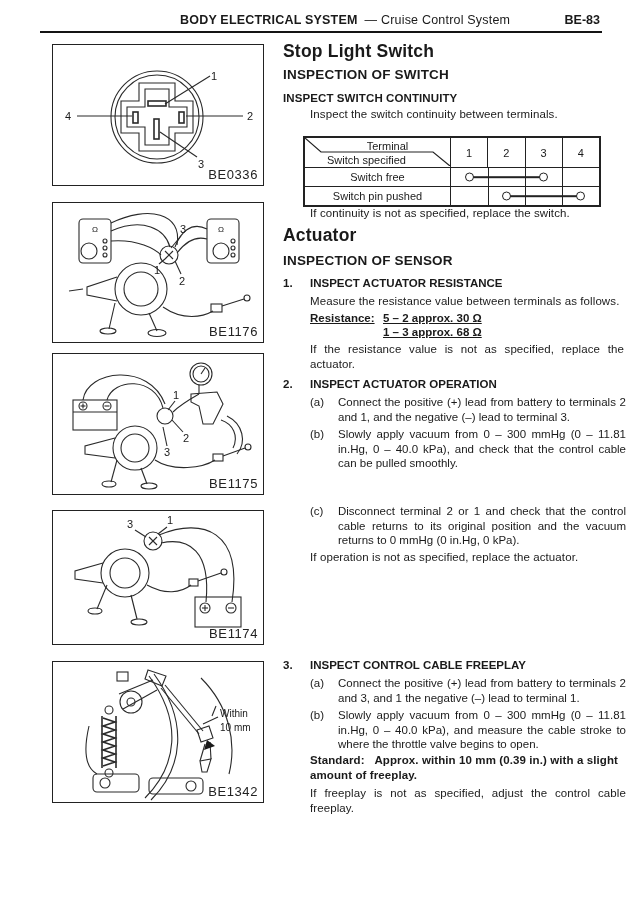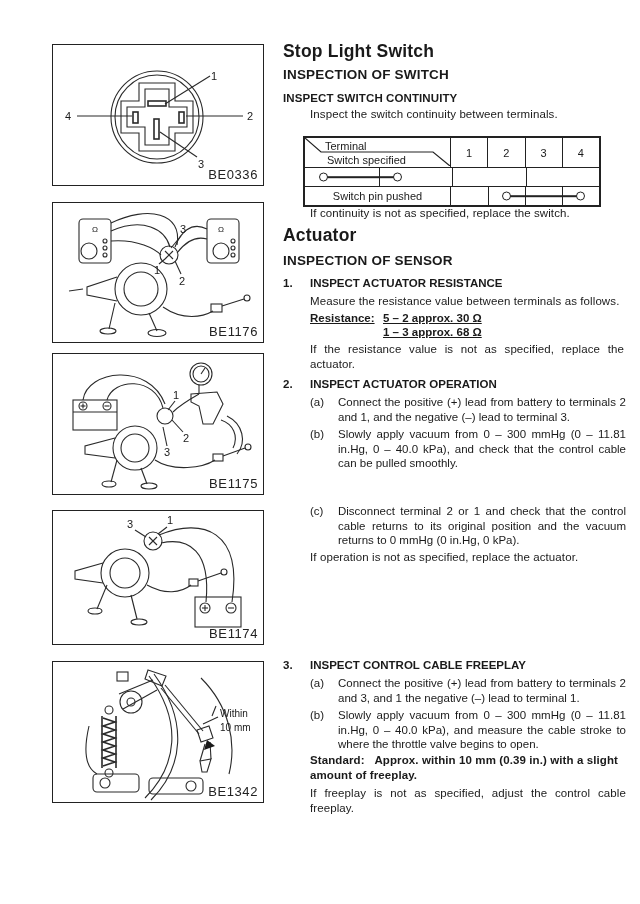--- a/index.html
+++ b/index.html
@@ -29,21 +29,21 @@
   .step-num{width:27px;}
   .item{display:flex;font-size:11.5px;line-height:14.5px;}
   .item-label{width:28px;flex:none;}
   .item-text{flex:1;text-align:justify;}
   .spec-row{display:flex;font-size:11.5px;line-height:14px;font-weight:bold;text-decoration:underline;}
   .spec-label{width:73px;flex:none;}
   
   .spec-table{position:absolute;left:303px;top:136px;width:298px;border:2px solid #222;box-sizing:border-box;font-size:11px;background:#fff;}
   .st-header{display:flex;height:29px;border-bottom:1.4px solid #222;}
   .st-corner{width:146px;position:relative;border-right:1.4px solid #222;box-sizing:border-box;flex:none;}
-  .corner-top{position:absolute;left:20px;right:0;top:1.5px;text-align:left;}
+  .corner-top{position:absolute;left:20px;right:0;top:1.5px;text-align:center;}
   .corner-bottom{position:absolute;left:22px;bottom:1.5px;}
   .st-cols{flex:1;display:flex;}
   .st-col{flex:1;display:flex;align-items:center;justify-content:center;border-right:1.4px solid #222;}
   .st-col:last-child{border-right:none;}
   .st-row{display:flex;height:18px;border-bottom:1.4px solid #222;}
   .st-row:last-child{border-bottom:none;}
   .st-label{width:146px;flex:none;display:flex;align-items:center;justify-content:center;border-right:1.4px solid #222;box-sizing:border-box;}
   .st-strip{flex:1;position:relative;}
   .st-sep{position:absolute;top:0;bottom:0;width:1.4px;background:#222;}
   .cont-line{position:absolute;top:50%;height:1.6px;background:#222;transform:translateY(-50%);}
@@ -52,20 +52,26 @@
   svg .lnb{stroke:#2a2a2a;stroke-width:1.6;fill:none;}
   svg .callout{font-size:11px;fill:#1a1a1a;font-family:"Liberation Sans",sans-serif;}
   svg .small-sym{font-size:8px;fill:#1a1a1a;font-family:"Liberation Sans",sans-serif;}
   svg .figlabel{font-size:10px;fill:#1a1a1a;font-family:"Liberation Sans",sans-serif;}
 </style>
 </head>
 <body>
 
 <div class="page">
 
+  <div class="page-header">
+    <div class="header-title">
+      <span class="b">BODY ELECTRICAL SYSTEM</span><span class="ht-sub">— Cruise Control System</span>
+    </div>
+    <div class="page-code">BE-83</div>
+  </div>
 
   <div class="figbox" style="top:44px;height:142px;">
     <svg viewBox="0 0 212 142" width="212" height="142">
       <circle class="ln" cx="104" cy="72" r="46"></circle>
       <circle class="ln" cx="104" cy="72" r="42"></circle>
       <path class="ln" d="M86,38 H122 V56 H140 V88 H122 V106 H86 V88 H68 V56 H86 Z"></path>
       <path class="ln" d="M92,44 H116 V62 H134 V82 H116 V100 H92 V82 H74 V62 H92 Z"></path>
       <rect class="lnb" x="95" y="56" width="18" height="5"></rect>
       <rect class="lnb" x="80" y="67" width="5" height="11"></rect>
       <rect class="lnb" x="126" y="67" width="5" height="11"></rect>
@@ -250,20 +256,21 @@
         <div class="corner-bottom">Switch specified</div>
       </div>
       <div class="st-cols">
         <div class="st-col">1</div>
         <div class="st-col">2</div>
         <div class="st-col">3</div>
         <div class="st-col">4</div>
       </div>
     </div>
     <div class="st-row">
+      <div class="st-label">Switch free</div>
       <div class="st-strip cont">
         <div class="st-sep" style="left:25%;"></div>
           <div class="st-sep" style="left:50%;"></div>
           <div class="st-sep" style="left:75%;"></div>
       <div class="cont-line" style="left: 18.5px; width: 74px;"></div>
           <div class="cont-dot" style="left: 14px;"></div>
           <div class="cont-dot" style="left: 88px;"></div>
         </div>
     </div>
     <div class="st-row">

